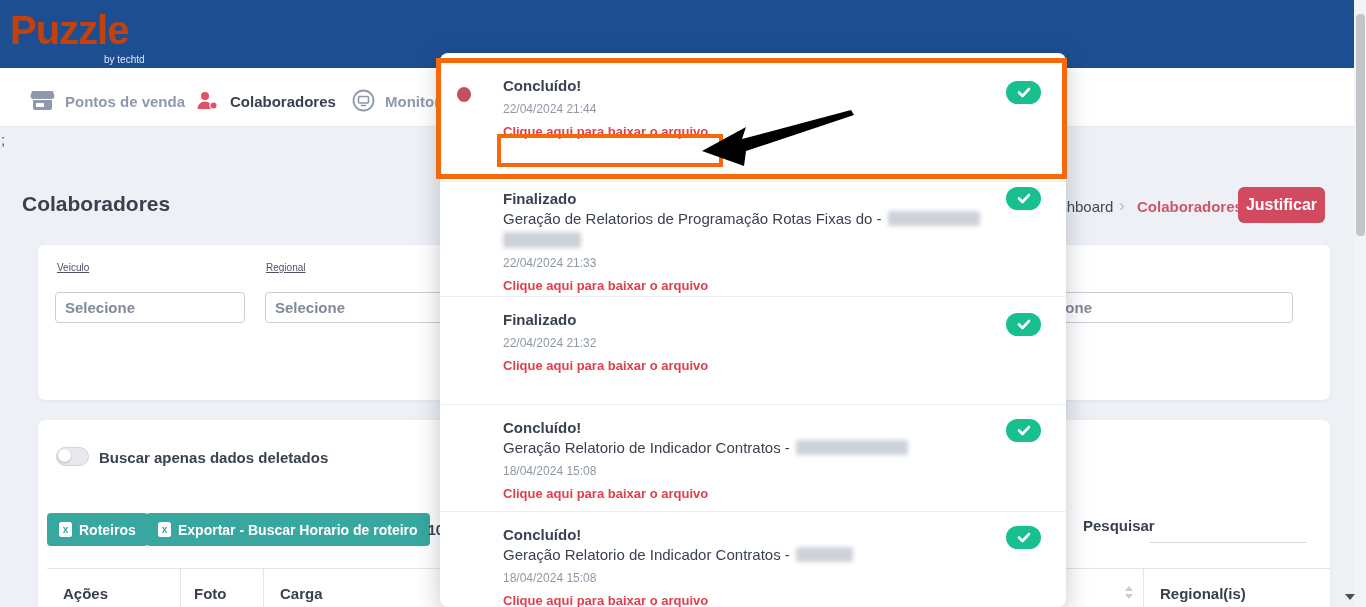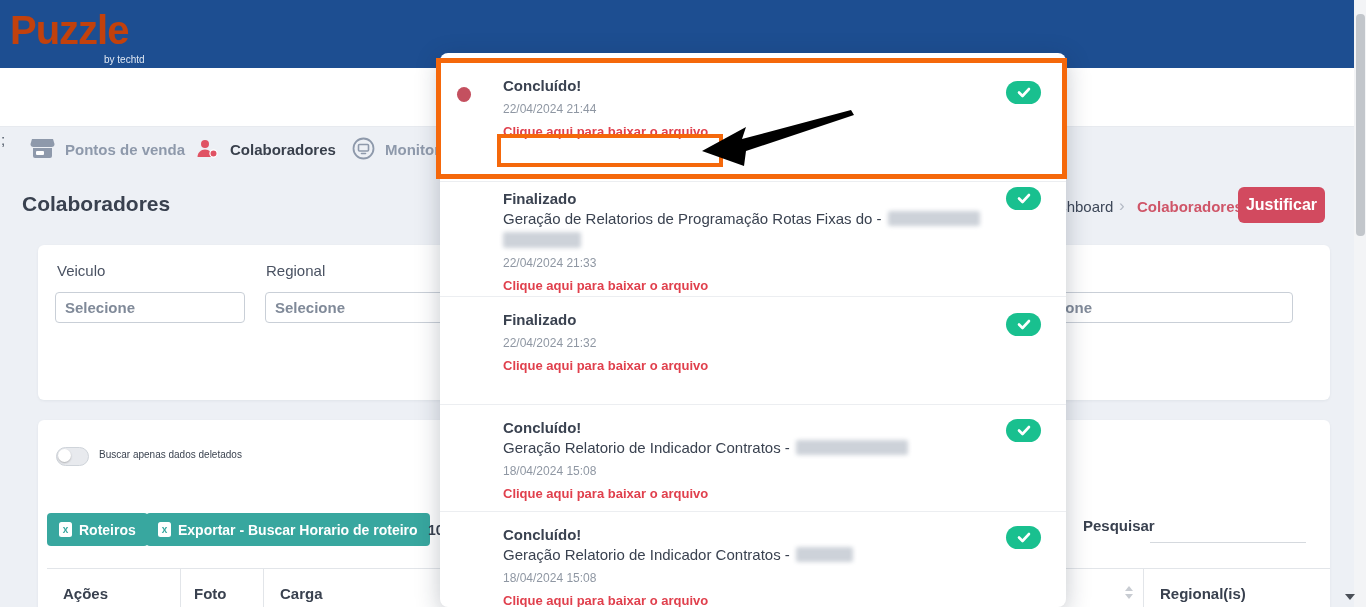--- a/index.html
+++ b/index.html
@@ -14,44 +14,44 @@
   .logo-piece{left:16px;top:-2px;z-index:1;transform:rotate(-12deg);}
   .help-circle{left:966px;top:28px;width:26px;height:26px;border-radius:50%;background:#93a9cd;
                display:flex;align-items:center;justify-content:center;font-size:15px;font-weight:800;color:#1d4e91;cursor:pointer;}
   .bell{left:1024px;top:26px;cursor:pointer;}
   .avatar-blob{left:1078px;top:21px;width:34px;height:35px;border-radius:4px;background:#8ba3c4;filter:blur(3px);}
   .name-blob{left:1120px;top:28px;width:198px;height:21px;border-radius:3px;background:rgba(150,175,210,.45);filter:blur(4px);}
   .hdr-chevron{left:1322px;top:31px;}
 
   
   .navbar{left:0;top:68px;width:1366px;height:58px;background:#fff;border-bottom:1px solid #e7eaef;z-index:2;}
-  .nav-item{top:90px;height:24px;display:flex;align-items:center;gap:10px;cursor:pointer;z-index:3;margin-top:48px;}
+  .nav-item{top:90px;height:24px;display:flex;align-items:center;gap:10px;cursor:pointer;z-index:3;}
   .nav-label{font-size:15px;font-weight:600;color:#8e99ab;line-height:24px;white-space:nowrap;}
   .nav-item.active .nav-label{color:#39404c;font-weight:700;}
 
   
   .stray{left:1px;top:131px;font-size:15px;color:#4b5563;z-index:1;}
   .page-title{left:22px;top:192px;font-size:21px;font-weight:600;color:#39414f;z-index:1;}
   .crumb-dash{left:1040px;top:198px;font-size:15px;font-weight:500;color:#3d4758;z-index:1;cursor:pointer;}
   .crumb-sep{left:1119px;top:196px;font-size:17px;color:#b3b9c4;z-index:1;}
   .crumb-cur{left:1137px;top:198px;font-size:15px;font-weight:600;color:#cf5568;z-index:1;}
   .justify-btn{left:1238px;top:187px;width:87px;height:36px;background:#d24a5f;border-radius:6px;border:none;
                color:#fff;font-weight:700;font-size:16px;font-family:inherit;cursor:pointer;z-index:1;}
   .card{background:#fff;border-radius:6px;box-shadow:0 1px 3px rgba(20,30,50,.06);z-index:1;}
   .card1{left:38px;top:245px;width:1292px;height:155px;}
   .card2{left:38px;top:420px;width:1292px;height:200px;}
-  .fld-label{top:262px;font-size:15px;color:#4a5262;z-index:1;}
+  .fld-label{top:262px;font-size:10px;color:#4a5262;z-index:1;text-decoration:underline;}
   .sel-input{top:292px;height:31px;box-sizing:border-box;border:1px solid #c9cfd7;border-radius:4px;background:#fff;
              padding:0 9px;font-size:15px;font-weight:600;color:#3c4453;font-family:inherit;z-index:1;}
   .sel-input::placeholder{color:#808a99;font-weight:600;}
 
   
   .toggle{left:56px;top:447px;width:31px;height:17px;border:1px solid #cfd4da;background:#e8eaee;border-radius:10px;z-index:1;cursor:pointer;}
   .knob{position:absolute;left:1px;top:1px;width:13px;height:13px;border-radius:50%;background:#fff;box-shadow:0 1px 2px rgba(0,0,0,.25);}
-  .toggle-label{left:99px;top:449px;font-size:10px;color:#3b4350;z-index:1;}
+  .toggle-label{left:99px;top:449px;font-size:15px;color:#3b4350;z-index:1;font-weight:bold;}
 
   
   .teal-btn{top:513px;height:33px;background:#38a79f;border:none;border-radius:4px;color:#fff;font-weight:700;
             font-size:14px;font-family:inherit;display:flex;align-items:center;gap:7px;padding:0 12px;cursor:pointer;z-index:1;}
   .xls-icon{width:13px;height:15px;background:#fff;border-radius:2.5px;display:inline-flex;align-items:center;justify-content:center;}
   .xls-icon i{font-style:normal;color:#38a79f;font-weight:800;font-size:10px;line-height:1;}
   .page-size{left:428px;top:522px;font-size:14px;font-weight:700;color:#39414f;z-index:1;cursor:pointer;}
   .search-label{left:1083px;top:517px;font-size:15px;font-weight:700;color:#39414f;z-index:1;}
   .search-input{left:1150px;top:518px;width:152px;height:22px;border:none;border-bottom:1px solid #d5d9de;
                 background:transparent;font-family:inherit;font-size:14px;z-index:1;}

